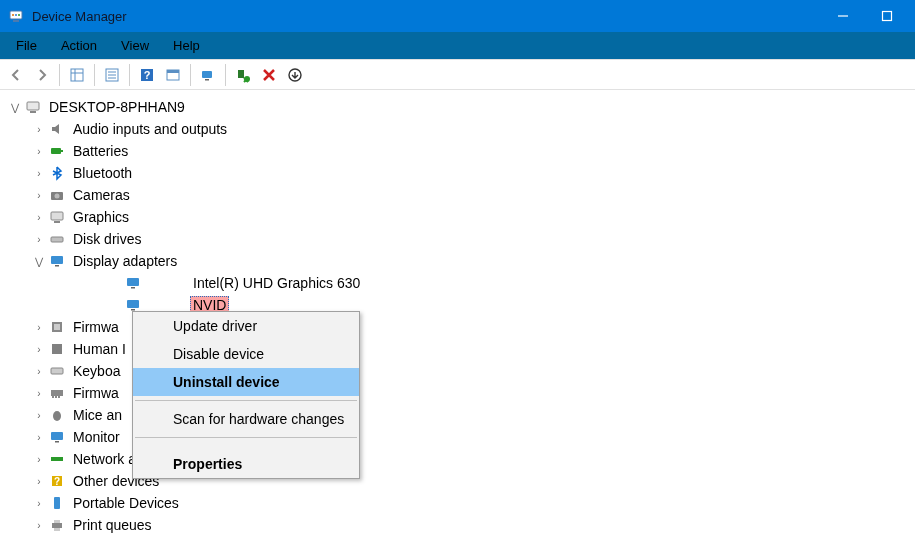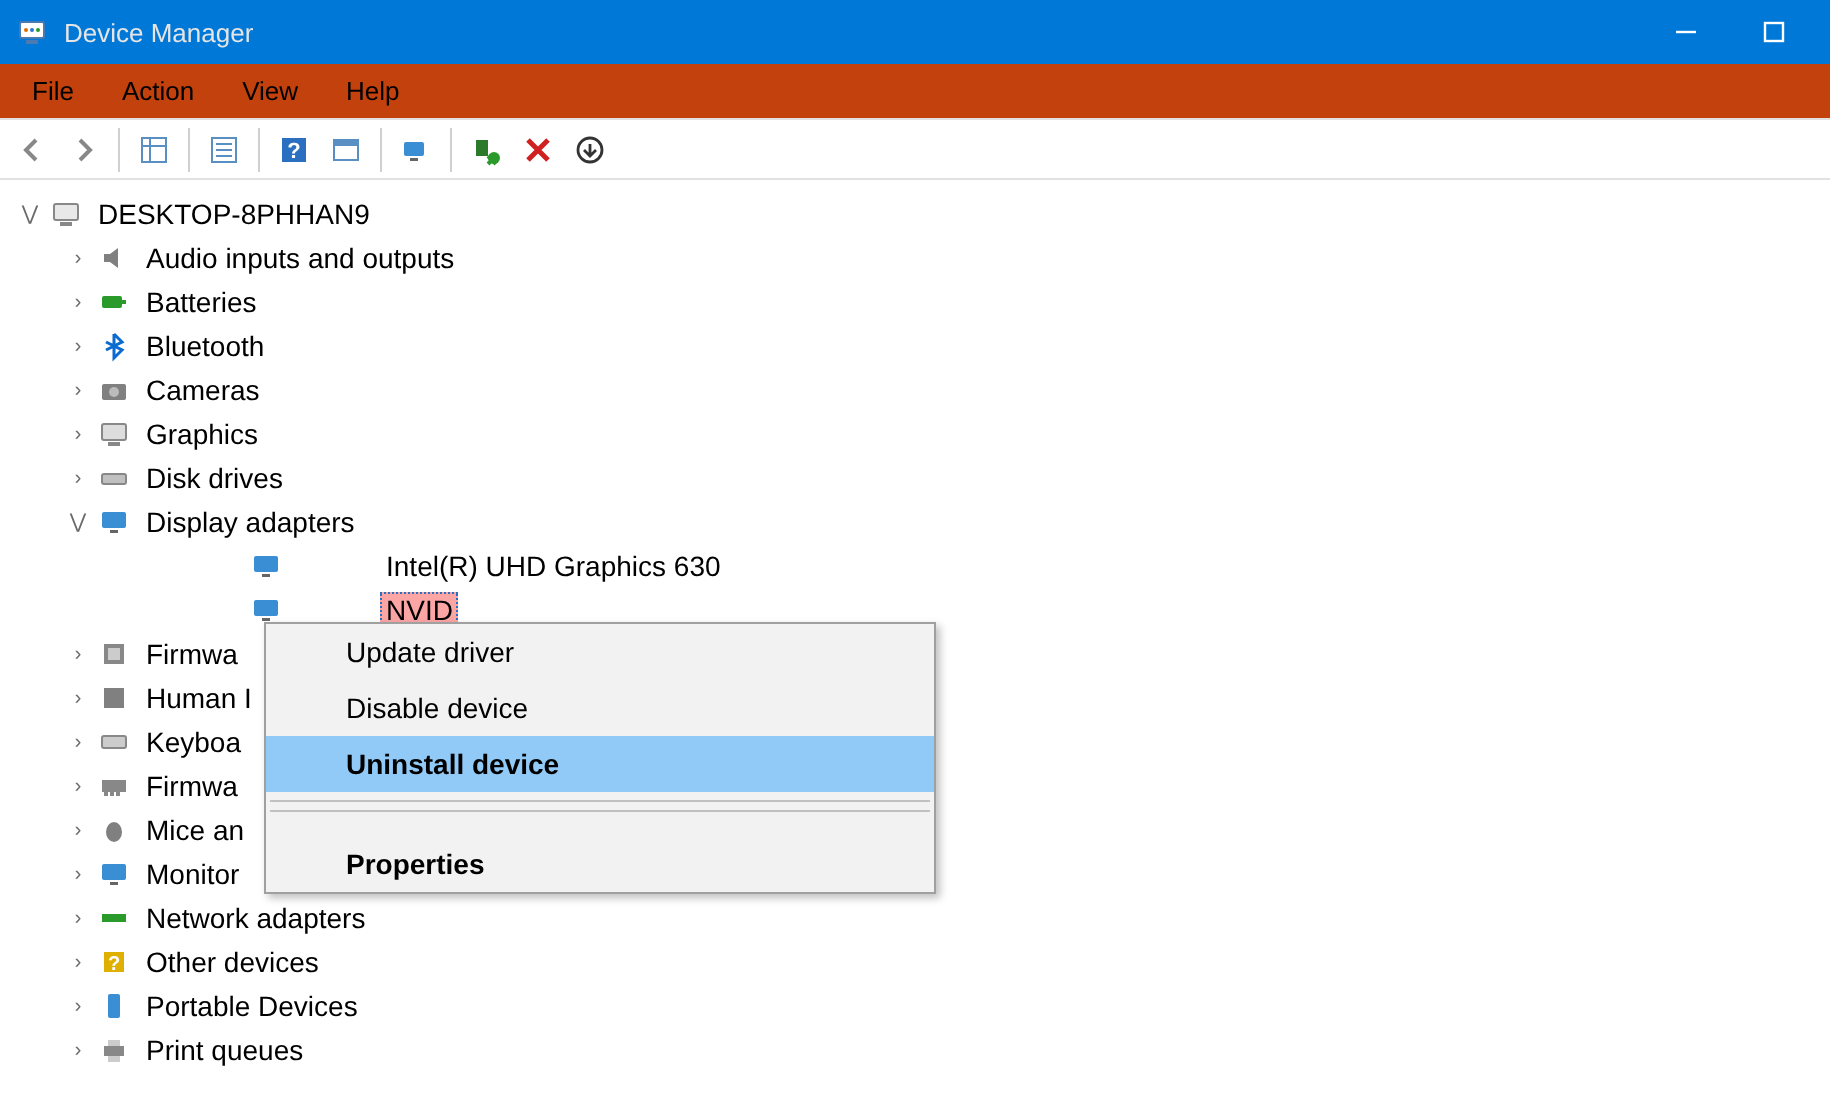--- a/index.html
+++ b/index.html
@@ -1,33 +1,33 @@
 <!DOCTYPE html>
 <html><head>
 <meta charset="utf-8">
 <style>
 * { margin: 0; padding: 0; box-sizing: border-box; font-family: "Segoe UI", Tahoma, sans-serif; }
 body { background: #fff; width: 915px; height: 556px; overflow: hidden; }
 
 .titlebar {
   background: #0078d7;
-  color: #e5e5e5;
+  color: #0f172a;
   height: 32px;
   display: flex;
   align-items: center;
   padding: 0 8px;
   font-size: 13px;
 }
 .titlebar .app-icon { width: 16px; height: 16px; margin-right: 8px; display: inline-flex; align-items: center; justify-content: center; }
 .titlebar .title { flex: 1; }
 .titlebar .win-controls { display: flex; gap: 28px; padding-right: 12px; }
 .titlebar .win-btn { width: 16px; height: 16px; display: inline-flex; align-items: center; justify-content: center; cursor: pointer; }
 
 .menubar {
-  background: #c2410c;
+  background: #0369a1;
   border-bottom: 1px solid #e1e1e1;
   height: 28px;
   display: flex;
   align-items: center;
   padding: 0 4px;
   font-size: 13px;
 }
 .menubar .menu-item { padding: 4px 12px; cursor: pointer; }
 
 .toolbar {
@@ -66,21 +66,21 @@
 .tree-row.selected .label { background: #fca5a5; border: 1px dotted #2a6fc0; padding: 0 2px; }
 
 .indent-0 { padding-left: 4px; }
 .indent-1 { padding-left: 28px; }
 .indent-2 { padding-left: 60px; gap: 44px; }
 
 .context-menu {
   position: absolute;
   top: 311px;
   left: 132px;
-  width: 336px;
+  width: 228px;
   background: #f2f2f2;
   border: 1px solid #a0a0a0;
   box-shadow: 2px 2px 4px rgba(0,0,0,0.25);
   font-size: 14px;
   z-index: 10;
 }
 .context-menu .cm-item {
   padding: 6px 12px 6px 40px;
   cursor: pointer;
 }
@@ -409,15 +409,16 @@
     <span class="label">Print queues</span>
   </div>
 
 </div>
 
 <div class="context-menu">
   <div class="cm-item">Update driver</div>
   <div class="cm-item">Disable device</div>
   <div class="cm-item highlighted">Uninstall device</div>
   <div class="cm-sep"></div>
+  <div class="cm-item">Scan for hardware changes</div>
   <div class="cm-sep"></div>
   <div class="cm-item bold">Properties</div>
 </div>
 
 </body></html>

